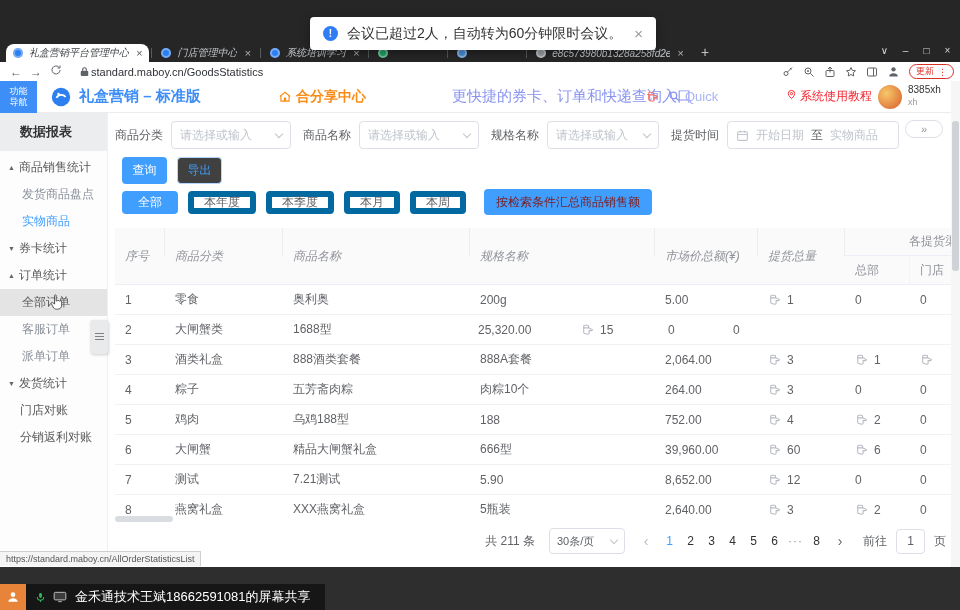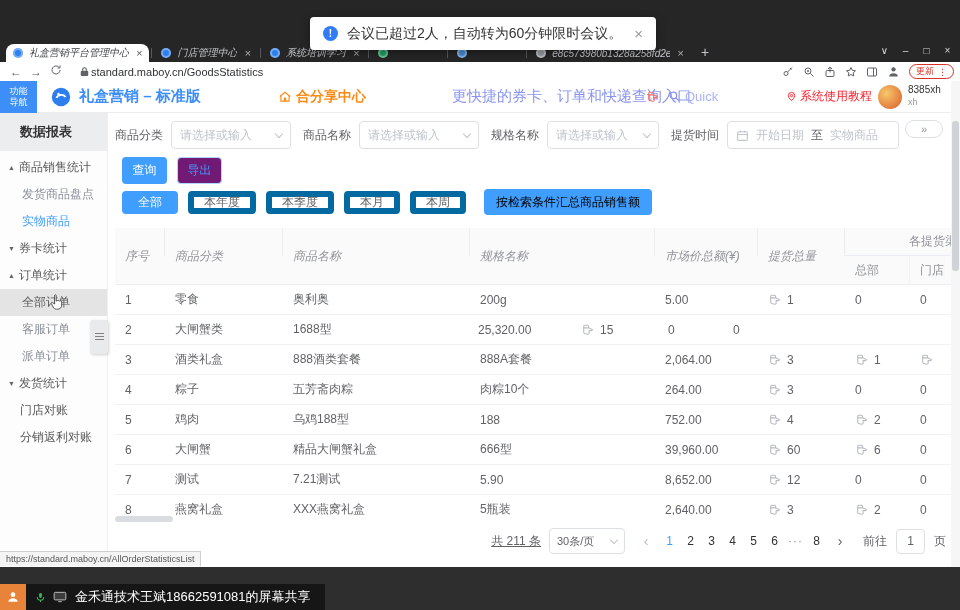--- a/index.html
+++ b/index.html
@@ -29,21 +29,21 @@
   
   .app-header{position:absolute;top:81px;left:0;width:960px;height:32px;background:#fff;border-bottom:1px solid #ececec;display:flex;align-items:center;}
   .nav-toggle{width:37px;height:32px;background:#3e8ef7;color:#fff;font-size:9px;line-height:1.2;display:flex;flex-direction:column;align-items:center;justify-content:center;flex:none;}
   .logo{margin:0 8px 0 14px;display:flex;}
   .brand{color:#3e8ef7;font-size:15px;font-weight:bold;white-space:nowrap;}
   .share-center{position:absolute;left:278px;display:flex;align-items:center;gap:4px;color:#fa8c16;font-weight:bold;font-size:14px;}
   .quick-tip{position:absolute;left:452px;color:#8a94f0;font-size:15px;white-space:nowrap;}
   .click-ic{position:absolute;left:646px;display:flex;}
   .q-ic{position:absolute;left:668px;display:flex;}
   .quick-lb{position:absolute;left:685px;color:#aab3f5;font-size:13px;}
-  .tutorial{position:absolute;left:786px;display:flex;align-items:center;gap:3px;color:#f5222d;font-size:12px;}
+  .tutorial{position:absolute;left:786px;display:flex;align-items:flex-start;gap:3px;color:#f5222d;font-size:12px;}
   .avatar{position:absolute;left:878px;top:4px;width:24px;height:24px;border-radius:50%;background:radial-gradient(circle at 35% 35%,#f7c86a,#d95b2b);}
   .user-names{position:absolute;left:908px;top:3px;font-size:10px;color:#333;line-height:1.25;}
   .user-sub{color:#999;font-size:9px;}
 
   
   .sidebar{position:absolute;top:113px;left:0;width:108px;height:454px;background:#fdfdfd;border-right:1px solid #f0f0f0;}
   .sb-title{height:38px;background:#ebedef;display:flex;align-items:center;padding-left:20px;font-size:13px;font-weight:bold;color:#333;}
   .sb-menu{padding-top:3px;}
   .sb-item{height:27px;display:flex;align-items:center;font-size:12px;color:#595959;white-space:nowrap;}
   .sb-item.group{padding-left:8px;}
@@ -60,45 +60,45 @@
   .filters-row1{position:absolute;left:115px;top:121px;display:flex;align-items:center;height:28px;font-size:12px;color:#606266;}
   .f-label{margin-right:8px;white-space:nowrap;}
   .f-select{width:120px;height:28px;border:1px solid #dcdfe6;border-radius:4px;display:flex;align-items:center;padding:0 8px;color:#bfc4cc;margin-right:12px;background:#fff;}
   .f-select.narrow{width:112px;}
   .f-select .ph{flex:1;font-size:12px;overflow:hidden;white-space:nowrap;}
   .caret{width:6px;height:6px;border-right:1px solid #c0c4cc;border-bottom:1px solid #c0c4cc;transform:rotate(45deg);margin-top:-3px;flex:none;}
   .f-date{width:172px;height:28px;border:1px solid #dcdfe6;border-radius:4px;display:flex;align-items:center;padding:0 8px;color:#bfc4cc;gap:7px;background:#fff;font-size:12px;}
   .f-date .to{color:#606266;}
   .more-pill{position:absolute;right:17px;top:120px;width:38px;height:18px;border:1px solid #dcdfe6;border-radius:10px;display:flex;align-items:center;justify-content:center;color:#909399;font-size:11px;background:#fff;}
   .btn-query{position:absolute;left:122px;top:157px;width:45px;height:27px;background:#409eff;color:#fff;font-size:12px;border:none;border-radius:4px;}
-  .btn-export{position:absolute;left:177px;top:157px;width:45px;height:27px;background:#701a75;color:#409eff;font-size:12px;border:1px solid #b3d8ff;border-radius:4px;}
+  .btn-export{position:absolute;left:177px;top:157px;width:45px;height:27px;background:#404040;color:#409eff;font-size:12px;border:1px solid #b3d8ff;border-radius:4px;}
   .ranges{position:absolute;left:122px;top:189px;display:flex;gap:10px;align-items:center;}
   .range{height:23px;padding:0 10px;border:6px solid #0369a1;border-radius:4px;background:#fff;color:#606266;font-size:12px;display:flex;align-items:center;white-space:nowrap;}
   .range.active{background:#409eff;border-color:#409eff;color:#fff;}
-  .btn-summary{margin-left:8px;height:26px;padding:0 12px;background:#409eff;color:#000000;border:none;border-radius:4px;font-size:12px;white-space:nowrap;}
+  .btn-summary{margin-left:8px;height:26px;padding:0 12px;background:#409eff;color:#7f1d1d;border:none;border-radius:4px;font-size:12px;white-space:nowrap;}
 
   
   .table{position:absolute;left:115px;top:228px;width:845px;height:287px;overflow:hidden;font-size:12px;color:#606266;}
   .thead{position:relative;width:875px;height:57px;background:#fafafa;border-bottom:1px solid #ebeef5;}
   .g-row{display:flex;height:28px;}
   .g-cell{height:100%;border-right:1px solid #ededed;flex:none;}
   .g-cell.grp{display:flex;align-items:center;justify-content:flex-end;padding-right:20px;color:#909399;border-bottom:1px solid #ebeef5;white-space:nowrap;overflow:hidden;}
   .s-row{display:flex;height:29px;align-items:center;}
   .s-cell{padding-left:10px;color:#909399;flex:none;height:100%;display:flex;align-items:center;border-right:1px solid #f3f3f3;}
   .main-labels{position:absolute;top:0;left:0;height:57px;display:flex;align-items:center;}
   .m-cell{padding-left:10px;color:#909399;flex:none;white-space:nowrap;overflow:hidden;font-style:italic;}
   .tr{display:flex;width:875px;height:30px;align-items:center;border-bottom:1px solid #f0f2f5;background:#fff;}
   .td{padding-left:10px;display:flex;align-items:center;gap:6px;white-space:nowrap;overflow:hidden;flex:none;}
   .hand{display:flex;flex:none;}
   .hscroll{position:absolute;left:115px;top:516px;width:845px;height:6px;}
   .hthumb{width:58px;height:6px;border-radius:3px;background:#d9dce1;}
 
   
   .pagination{position:absolute;left:115px;top:528px;width:831px;height:26px;display:flex;align-items:center;justify-content:flex-end;font-size:12px;color:#606266;gap:4px;}
-  .pg-total{margin-right:4px;white-space:nowrap;text-decoration:underline;}
+  .pg-total{margin-right:10px;white-space:nowrap;}
   .pg-size{width:76px;height:26px;border:1px solid #dcdfe6;border-radius:4px;display:flex;align-items:center;justify-content:space-between;padding:0 7px;font-size:11px;color:#606266;margin-right:8px;background:#fff;}
   .pg-arrow{width:18px;text-align:center;color:#b8bcc4;font-size:14px;}
   .pg-arrow.next{color:#606266;}
   .page-list{display:flex;}
   .pg-page{min-width:21px;text-align:center;color:#303133;}
   .pg-page.active{color:#409eff;}
   .pg-page.dots{color:#909399;letter-spacing:1px;}
   .pg-goto{margin-left:10px;white-space:nowrap;}
   .pg-input{width:29px;height:25px;border:1px solid #dcdfe6;border-radius:4px;text-align:center;font-size:12px;color:#606266;margin:0 5px;}
 

